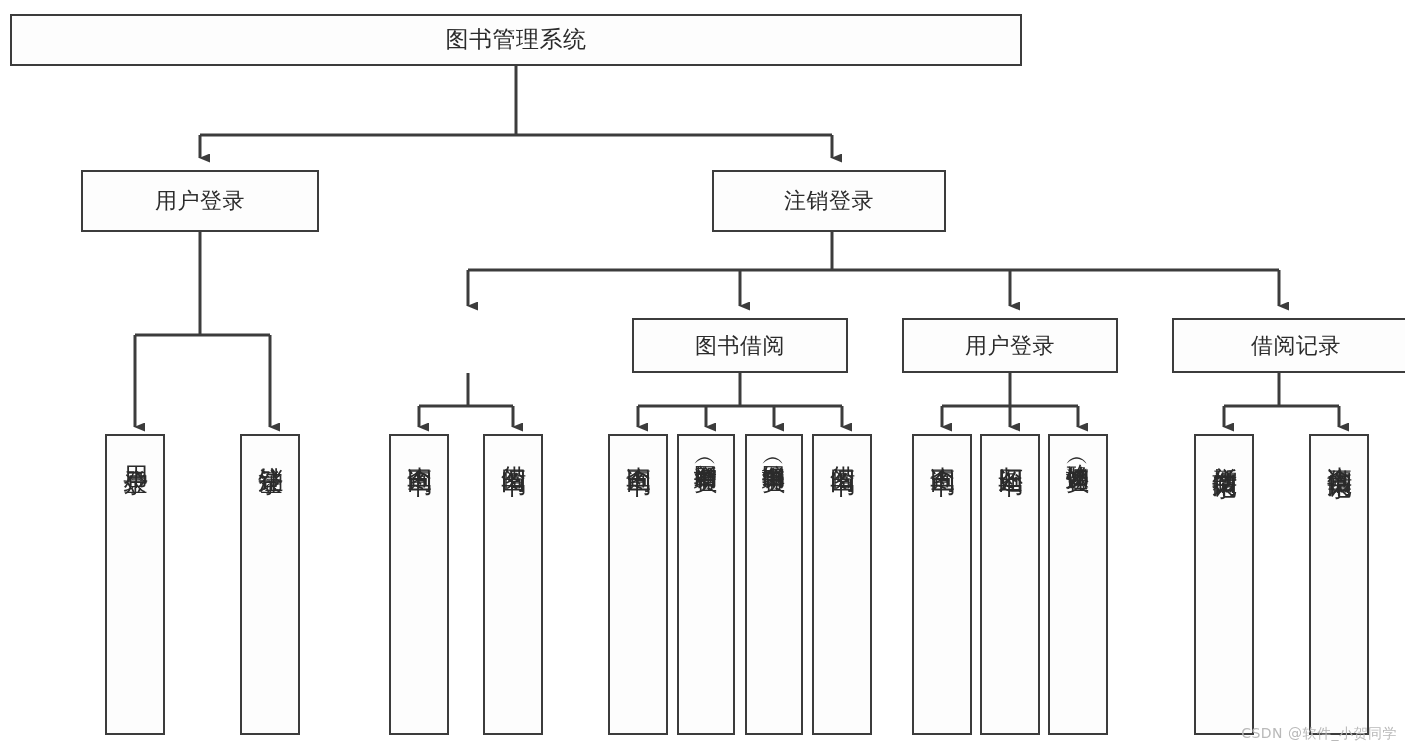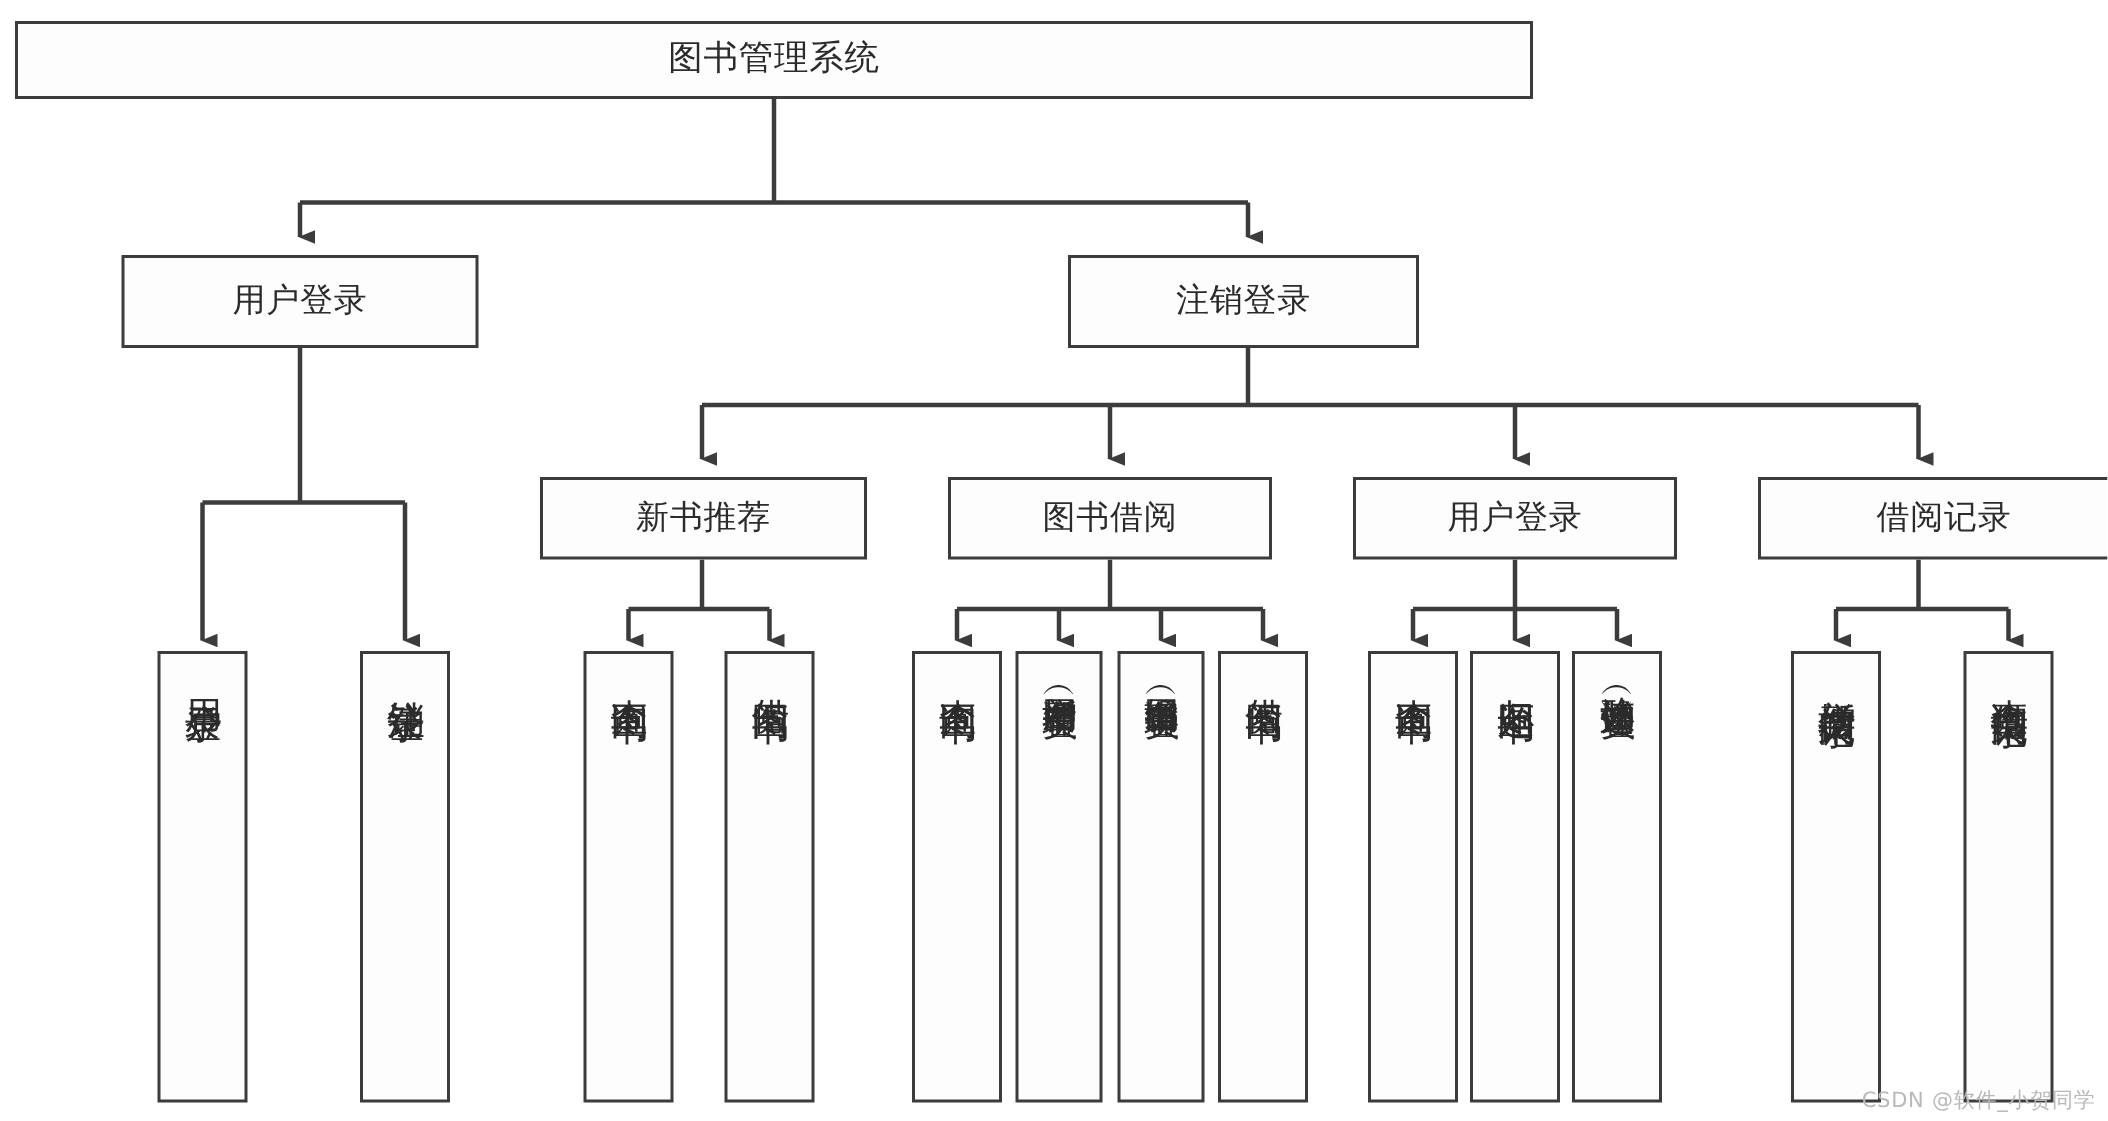--- a/index.html
+++ b/index.html
@@ -135,23 +135,20 @@
     <span class="label">图书管理系统</span>
   </div>
 
   <div class="node h" style="left:81px; top:170px; width:238px; height:62px;">
     <span class="label">用户登录</span>
   </div>
   <div class="node h" style="left:712px; top:170px; width:234px; height:62px;">
     <span class="label">注销登录</span>
   </div>
 
-  <div class="node h" style="left:360px; top:318px; width:218px; height:55px;">
-    <span class="label">新书推荐</span>
-  </div>
   <div class="node h" style="left:632px; top:318px; width:216px; height:55px;">
     <span class="label">图书借阅</span>
   </div>
   <div class="node h" style="left:902px; top:318px; width:216px; height:55px;">
     <span class="label">用户登录</span>
   </div>
   <div class="node h" style="left:1172px; top:318px; width:248px; height:55px;">
     <span class="label">借阅记录</span>
   </div>
 

